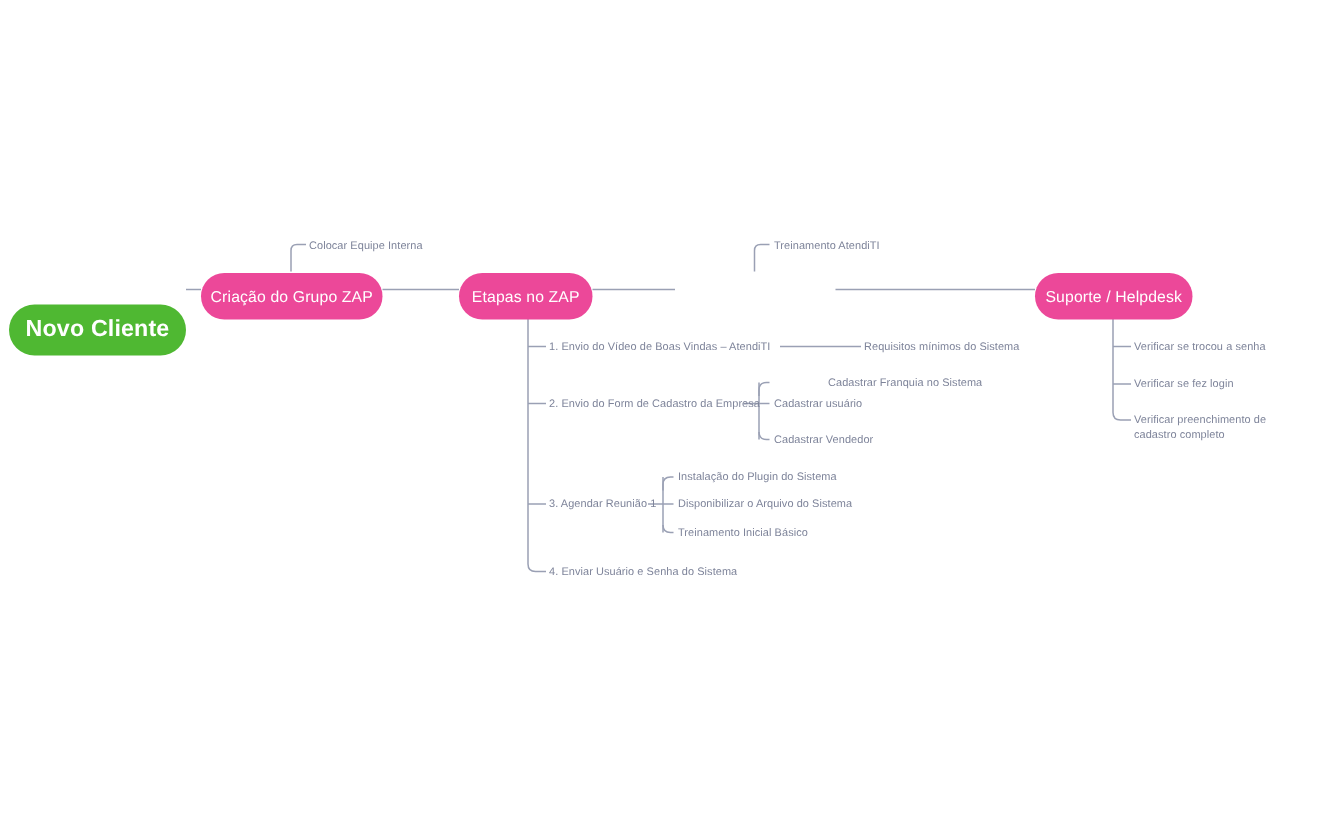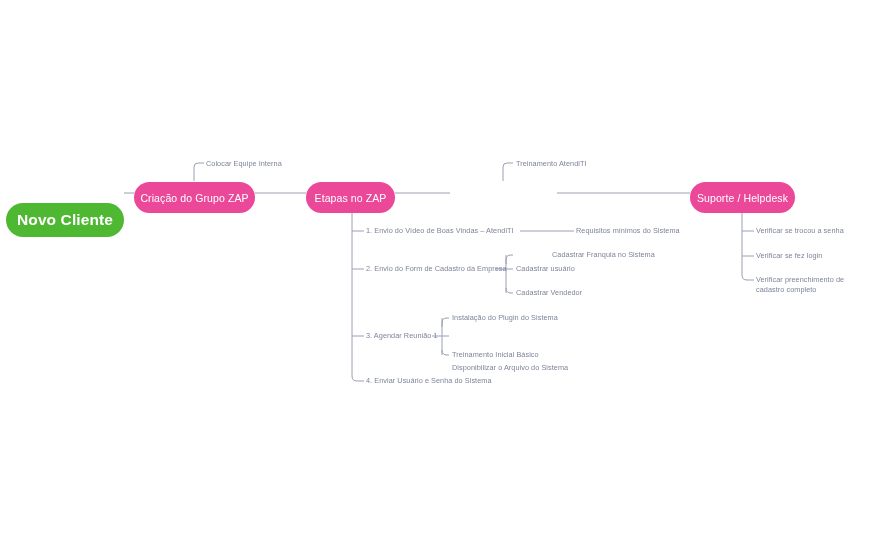--- a/index.html
+++ b/index.html
@@ -151,21 +151,21 @@
   <div class="leaf" style="left:516px; top:250px;margin-left:36px;">Cadastrar Franquia no Sistema</div>
 
   <div class="leaf" style="left:516px; top:264px;">Cadastrar usuário</div>
 
   <div class="leaf" style="left:516px; top:288px;">Cadastrar Vendedor</div>
 
   <div class="leaf" style="left:366px; top:331px;">3. Agendar Reunião 1</div>
 
   <div class="leaf" style="left:452px; top:313px;">Instalação do Plugin do Sistema</div>
 
-  <div class="leaf" style="left:452px; top:331px;margin-top:32px;">Disponibilizar o Arquivo do Sistema</div>
+  <div class="leaf" style="left:452px; top:331px;">Disponibilizar o Arquivo do Sistema</div>
 
   <div class="leaf" style="left:452px; top:350px;">Treinamento Inicial Básico</div>
 
   <div class="leaf" style="left:366px; top:376px;">4. Enviar Usuário e Senha do Sistema</div>
 
   <div class="leaf" style="left:756px; top:226px;">Verificar se trocou a senha</div>
 
   <div class="leaf" style="left:756px; top:251px;">Verificar se fez login</div>
 
   <div class="leaf wrap" style="left:756px; top:275px;">Verificar preenchimento de cadastro completo</div>

